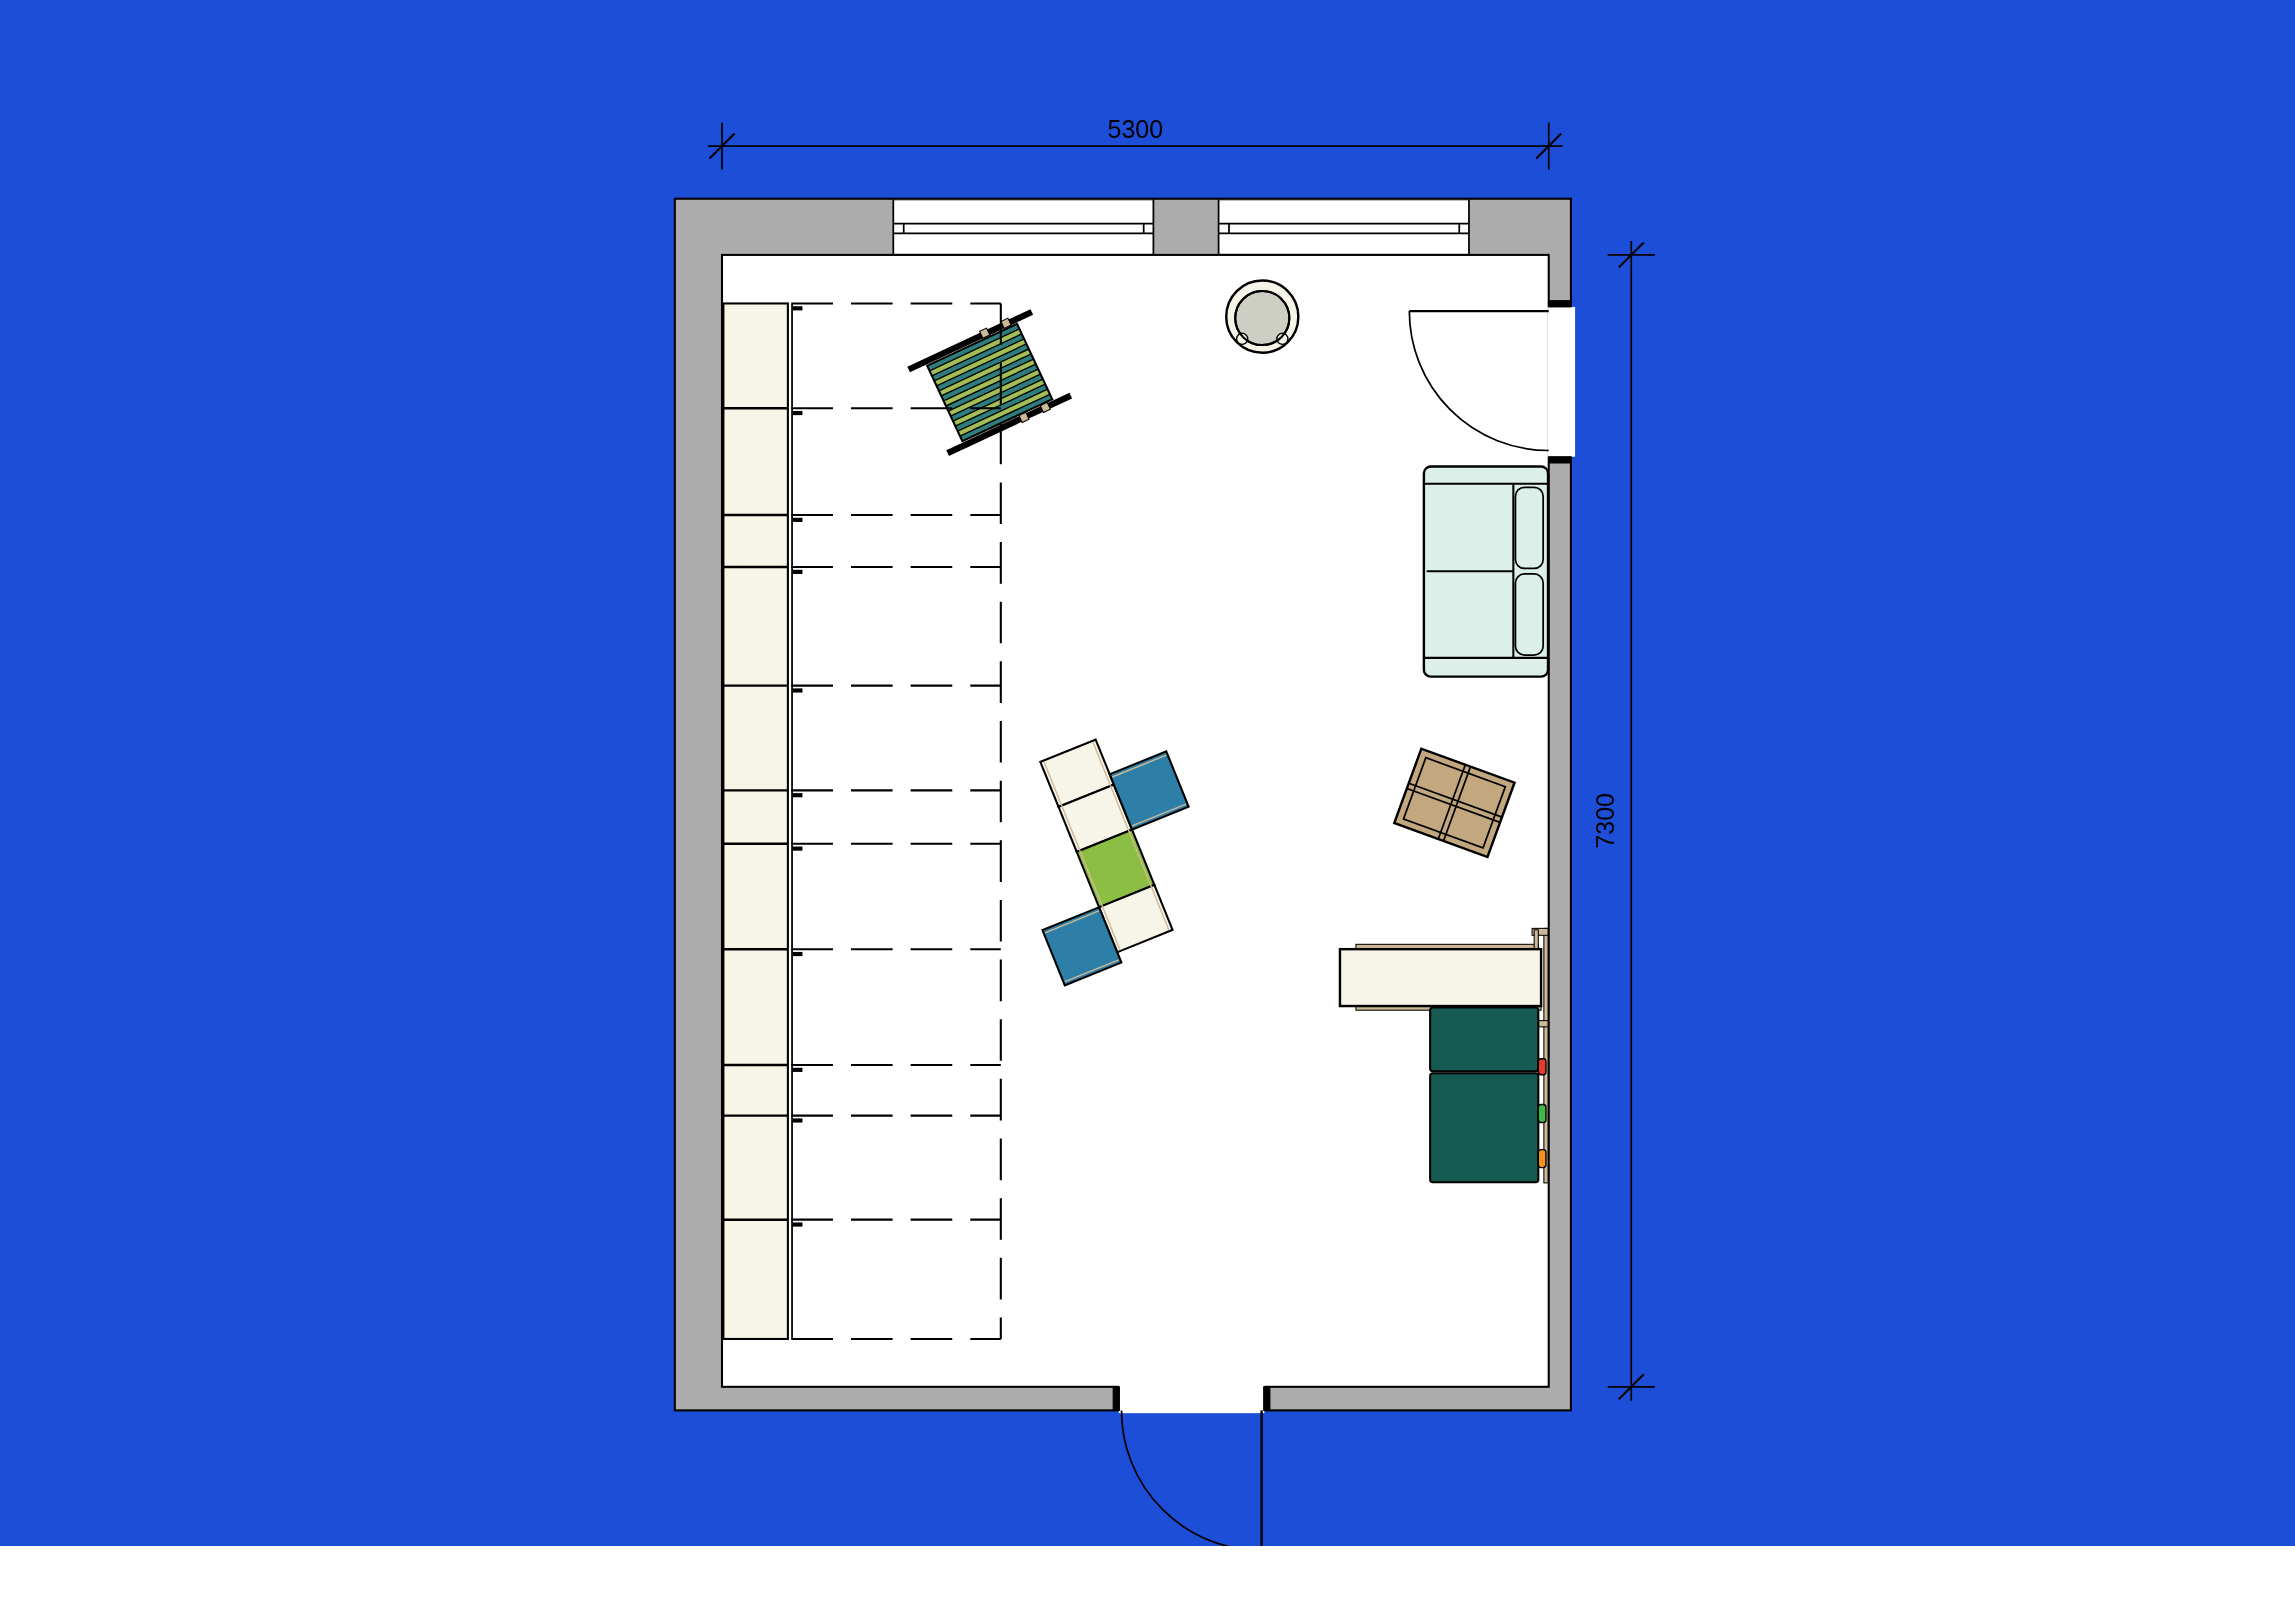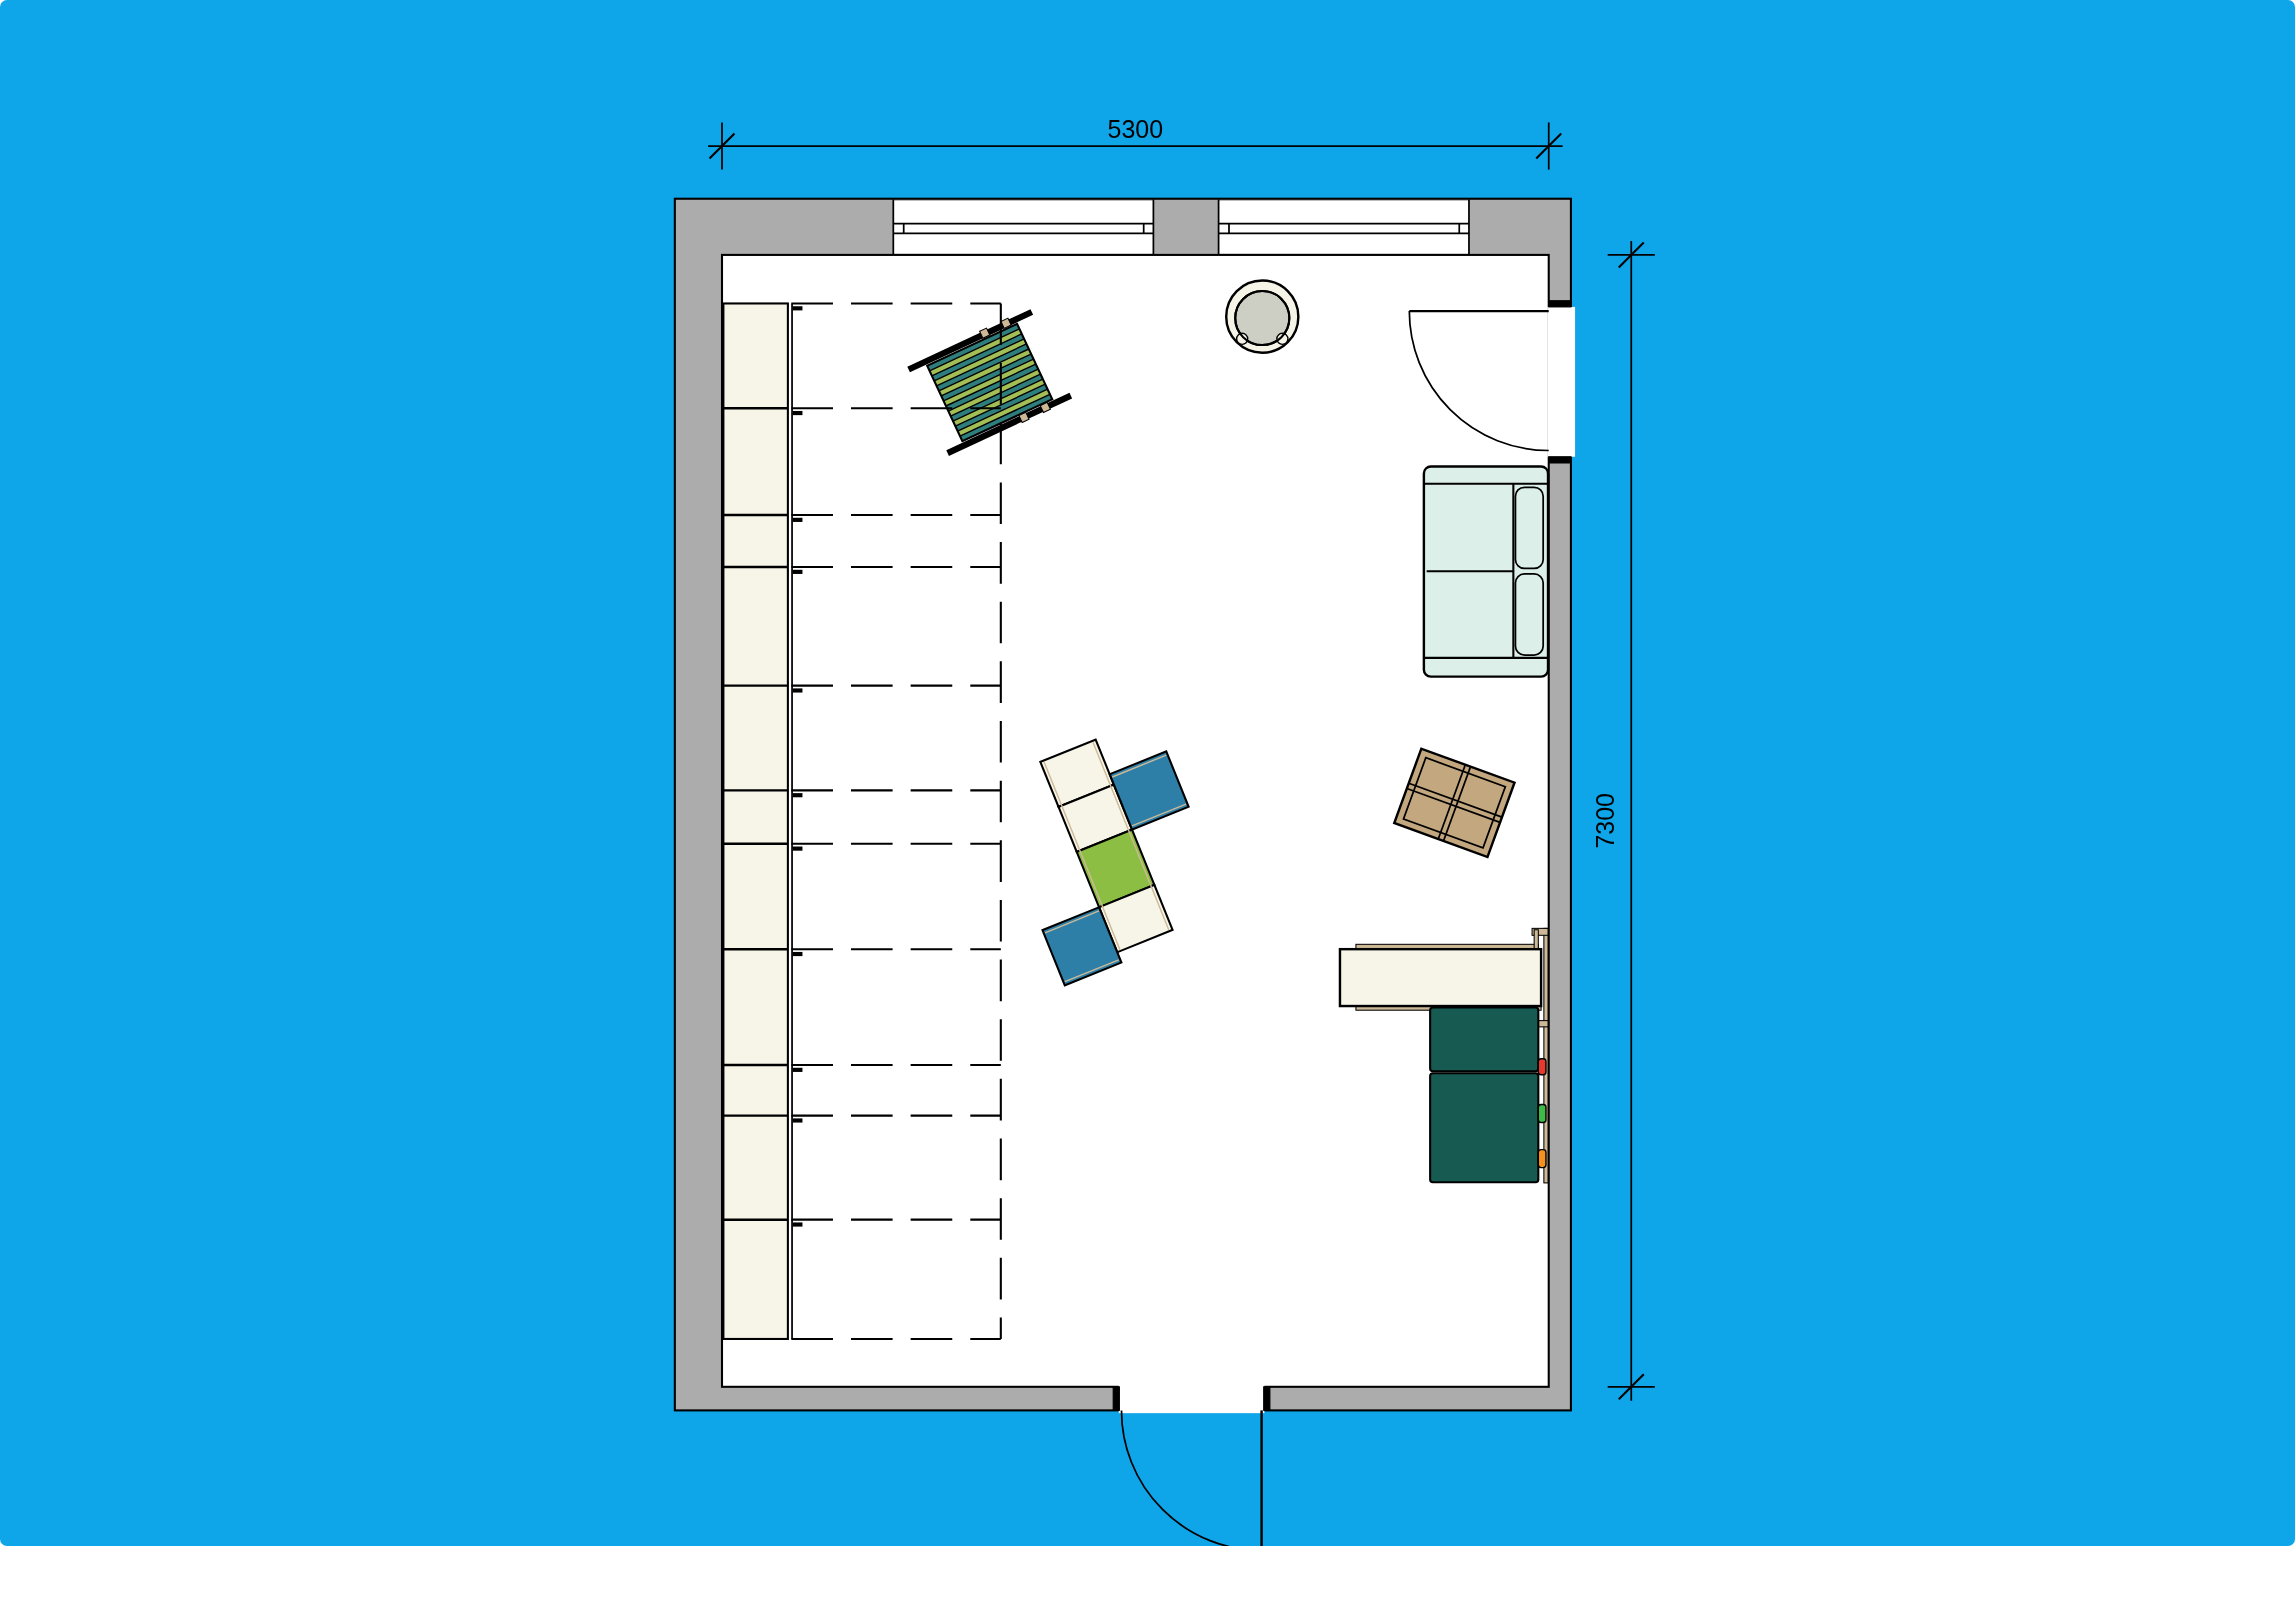--- a/index.html
+++ b/index.html
@@ -1,17 +1,17 @@
 <!DOCTYPE html>
 <html style="--wall: #ACACAC; --cream: #F7F5E8; --mint: #DCF0E9; --teal: #175A52; --blue: #2D7FA8; --applegreen: #8DBE44; --loungerteal: #2F7E7E; --loungergreen: #A2BE55; --wood: #CDB997; --woodtable: #C3A77F; --stoolgray: #CDCFC5; --stoolcream: #F6F3E7; --knobred: #E63A2E; --knobgreen: #3FBA49; --knoborange: #F59120;font-size:11px"><head>
 <meta charset="utf-8">
 <style>
   html,body{margin:0;padding:0;background:#ffffff;}
-  .stage{position:relative;width:2295px;height:1546px;background:#0ea5e9;overflow:hidden;
-         font-family:"Liberation Sans", sans-serif;border-radius:7px;}
+  .stage{position:relative;width:2295px;height:1546px;background:#1d4ed8;overflow:hidden;
+         font-family:"Liberation Sans", sans-serif;}
   svg{position:absolute;left:0;top:0;}
   .blk{stroke:#000000;}
   .nofill{fill:none;}
   .dim-text{font-family:"Liberation Sans", sans-serif;font-size:36px;fill:#000000;}
 </style>
 </head>
 <body>
 
 <div class="stage">
 <svg width="2295" height="1623" viewBox="0 0 3309 2339">

